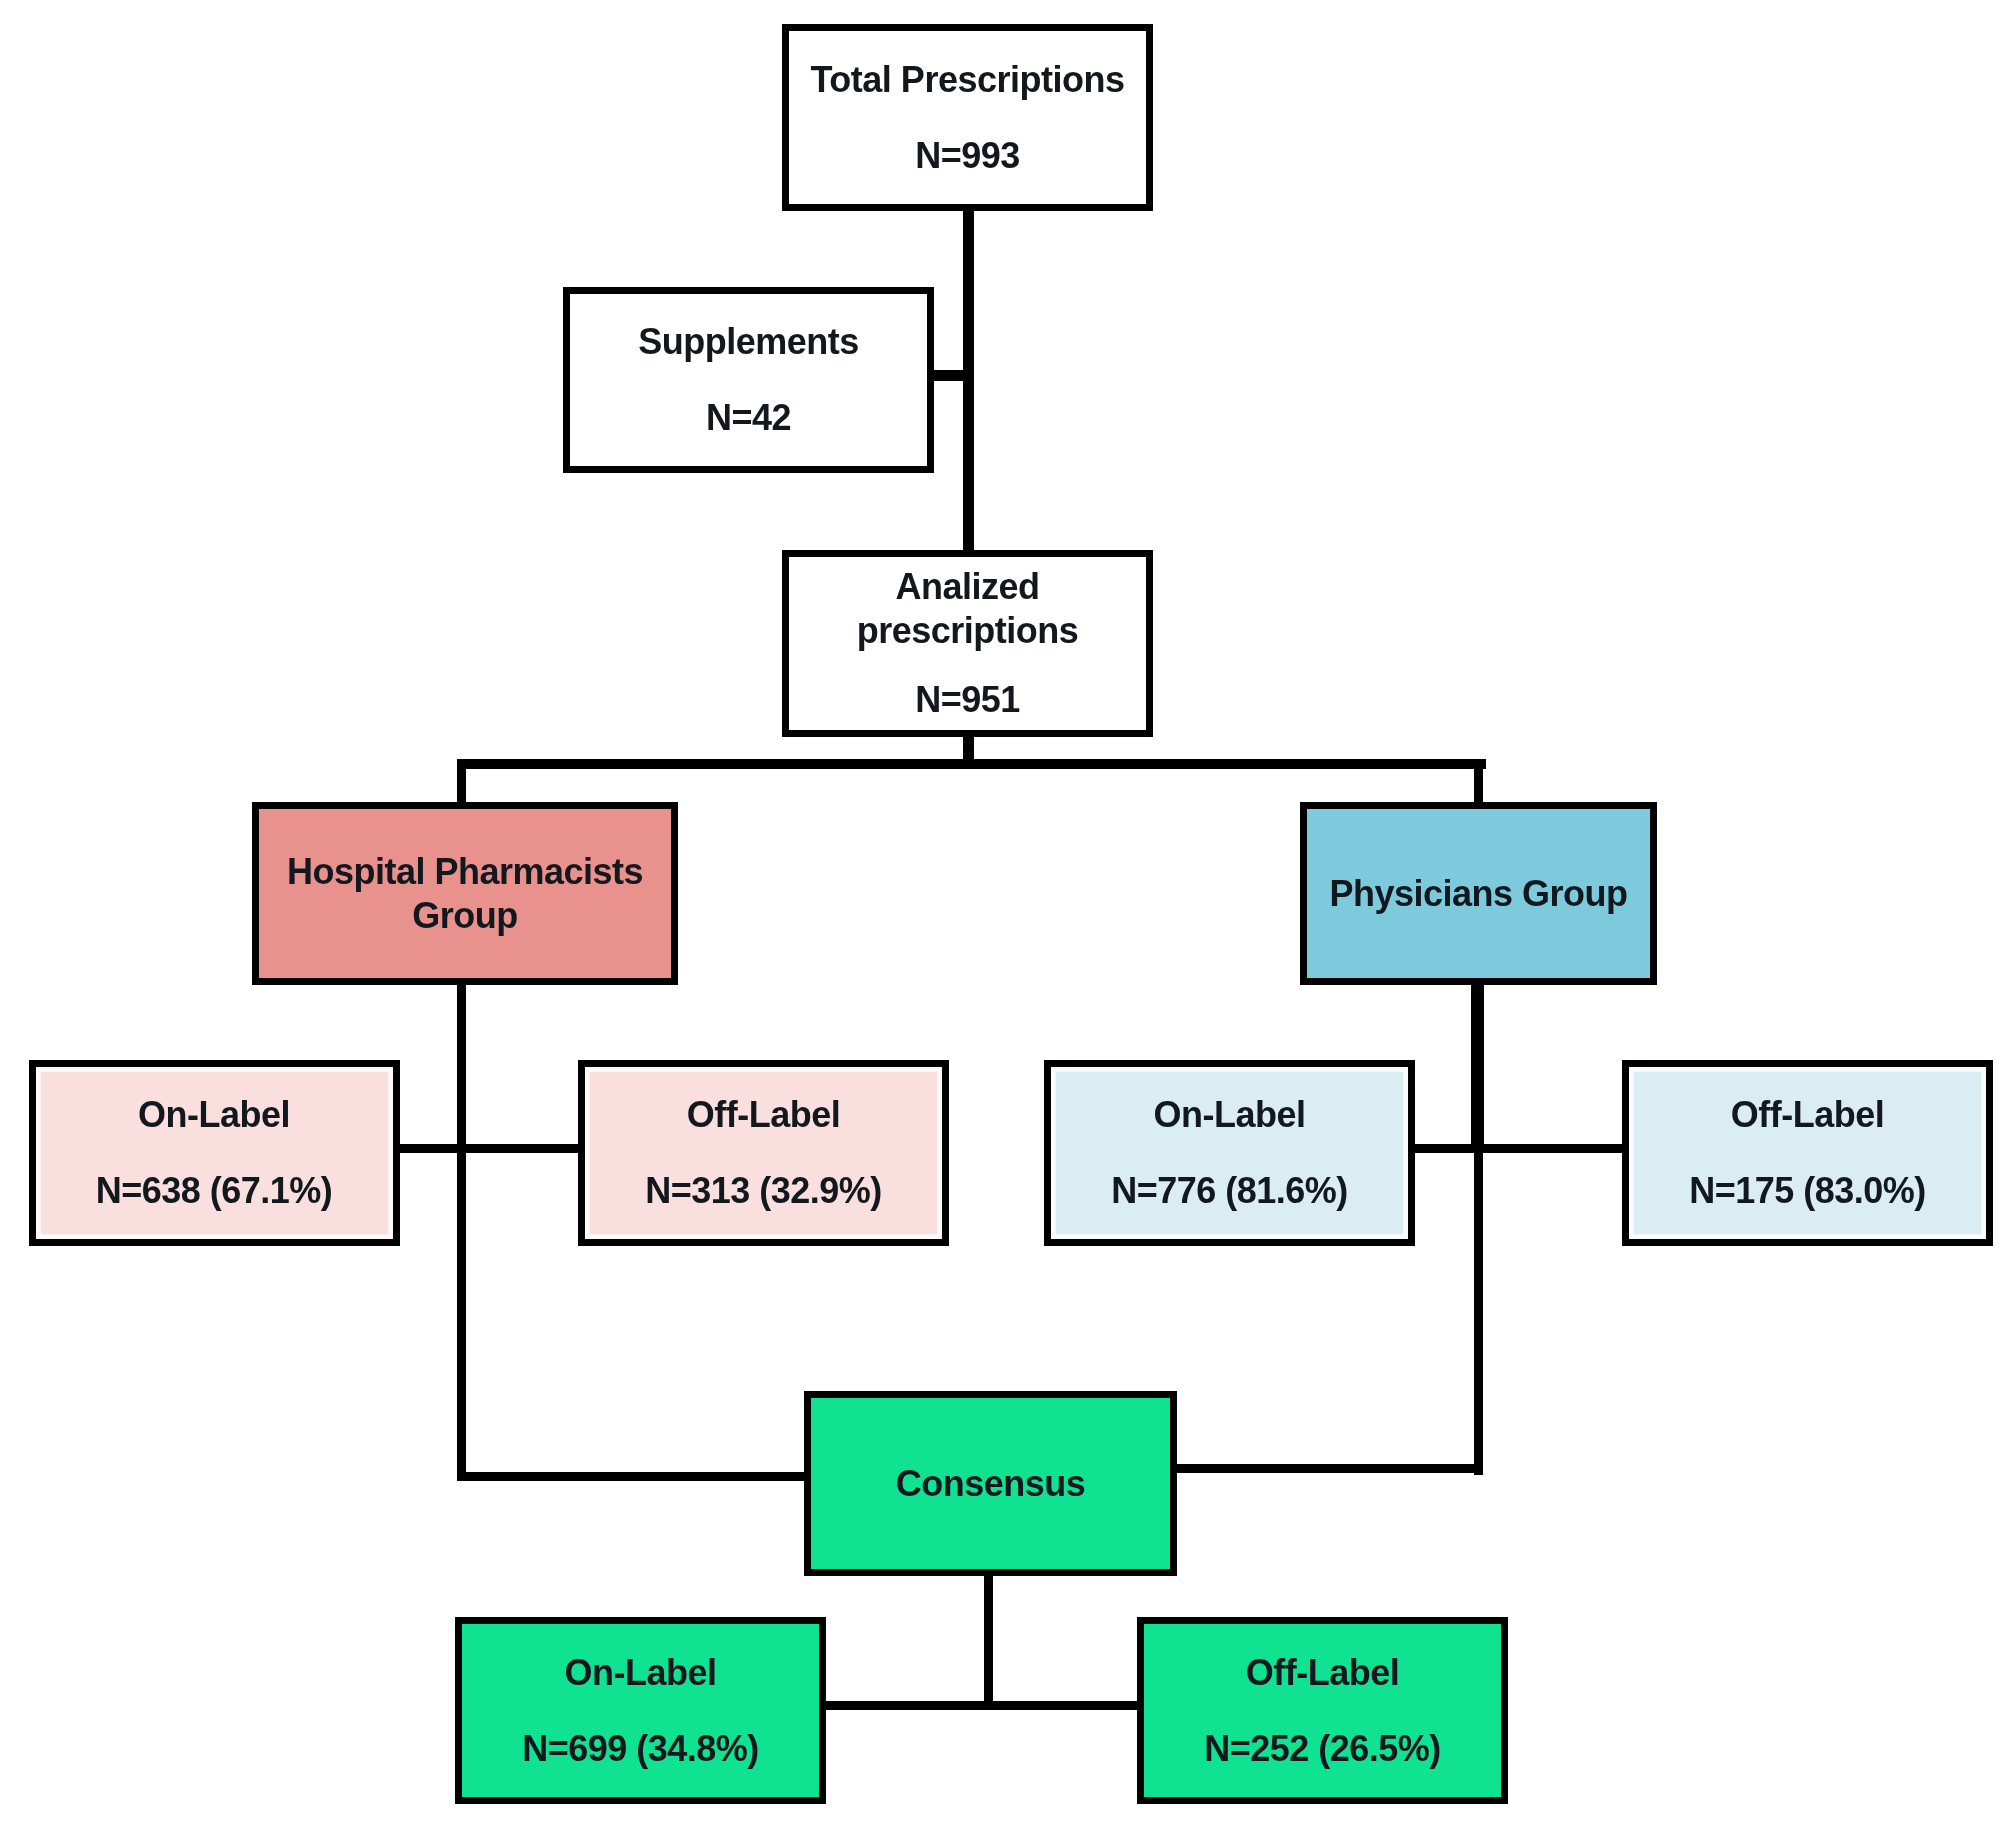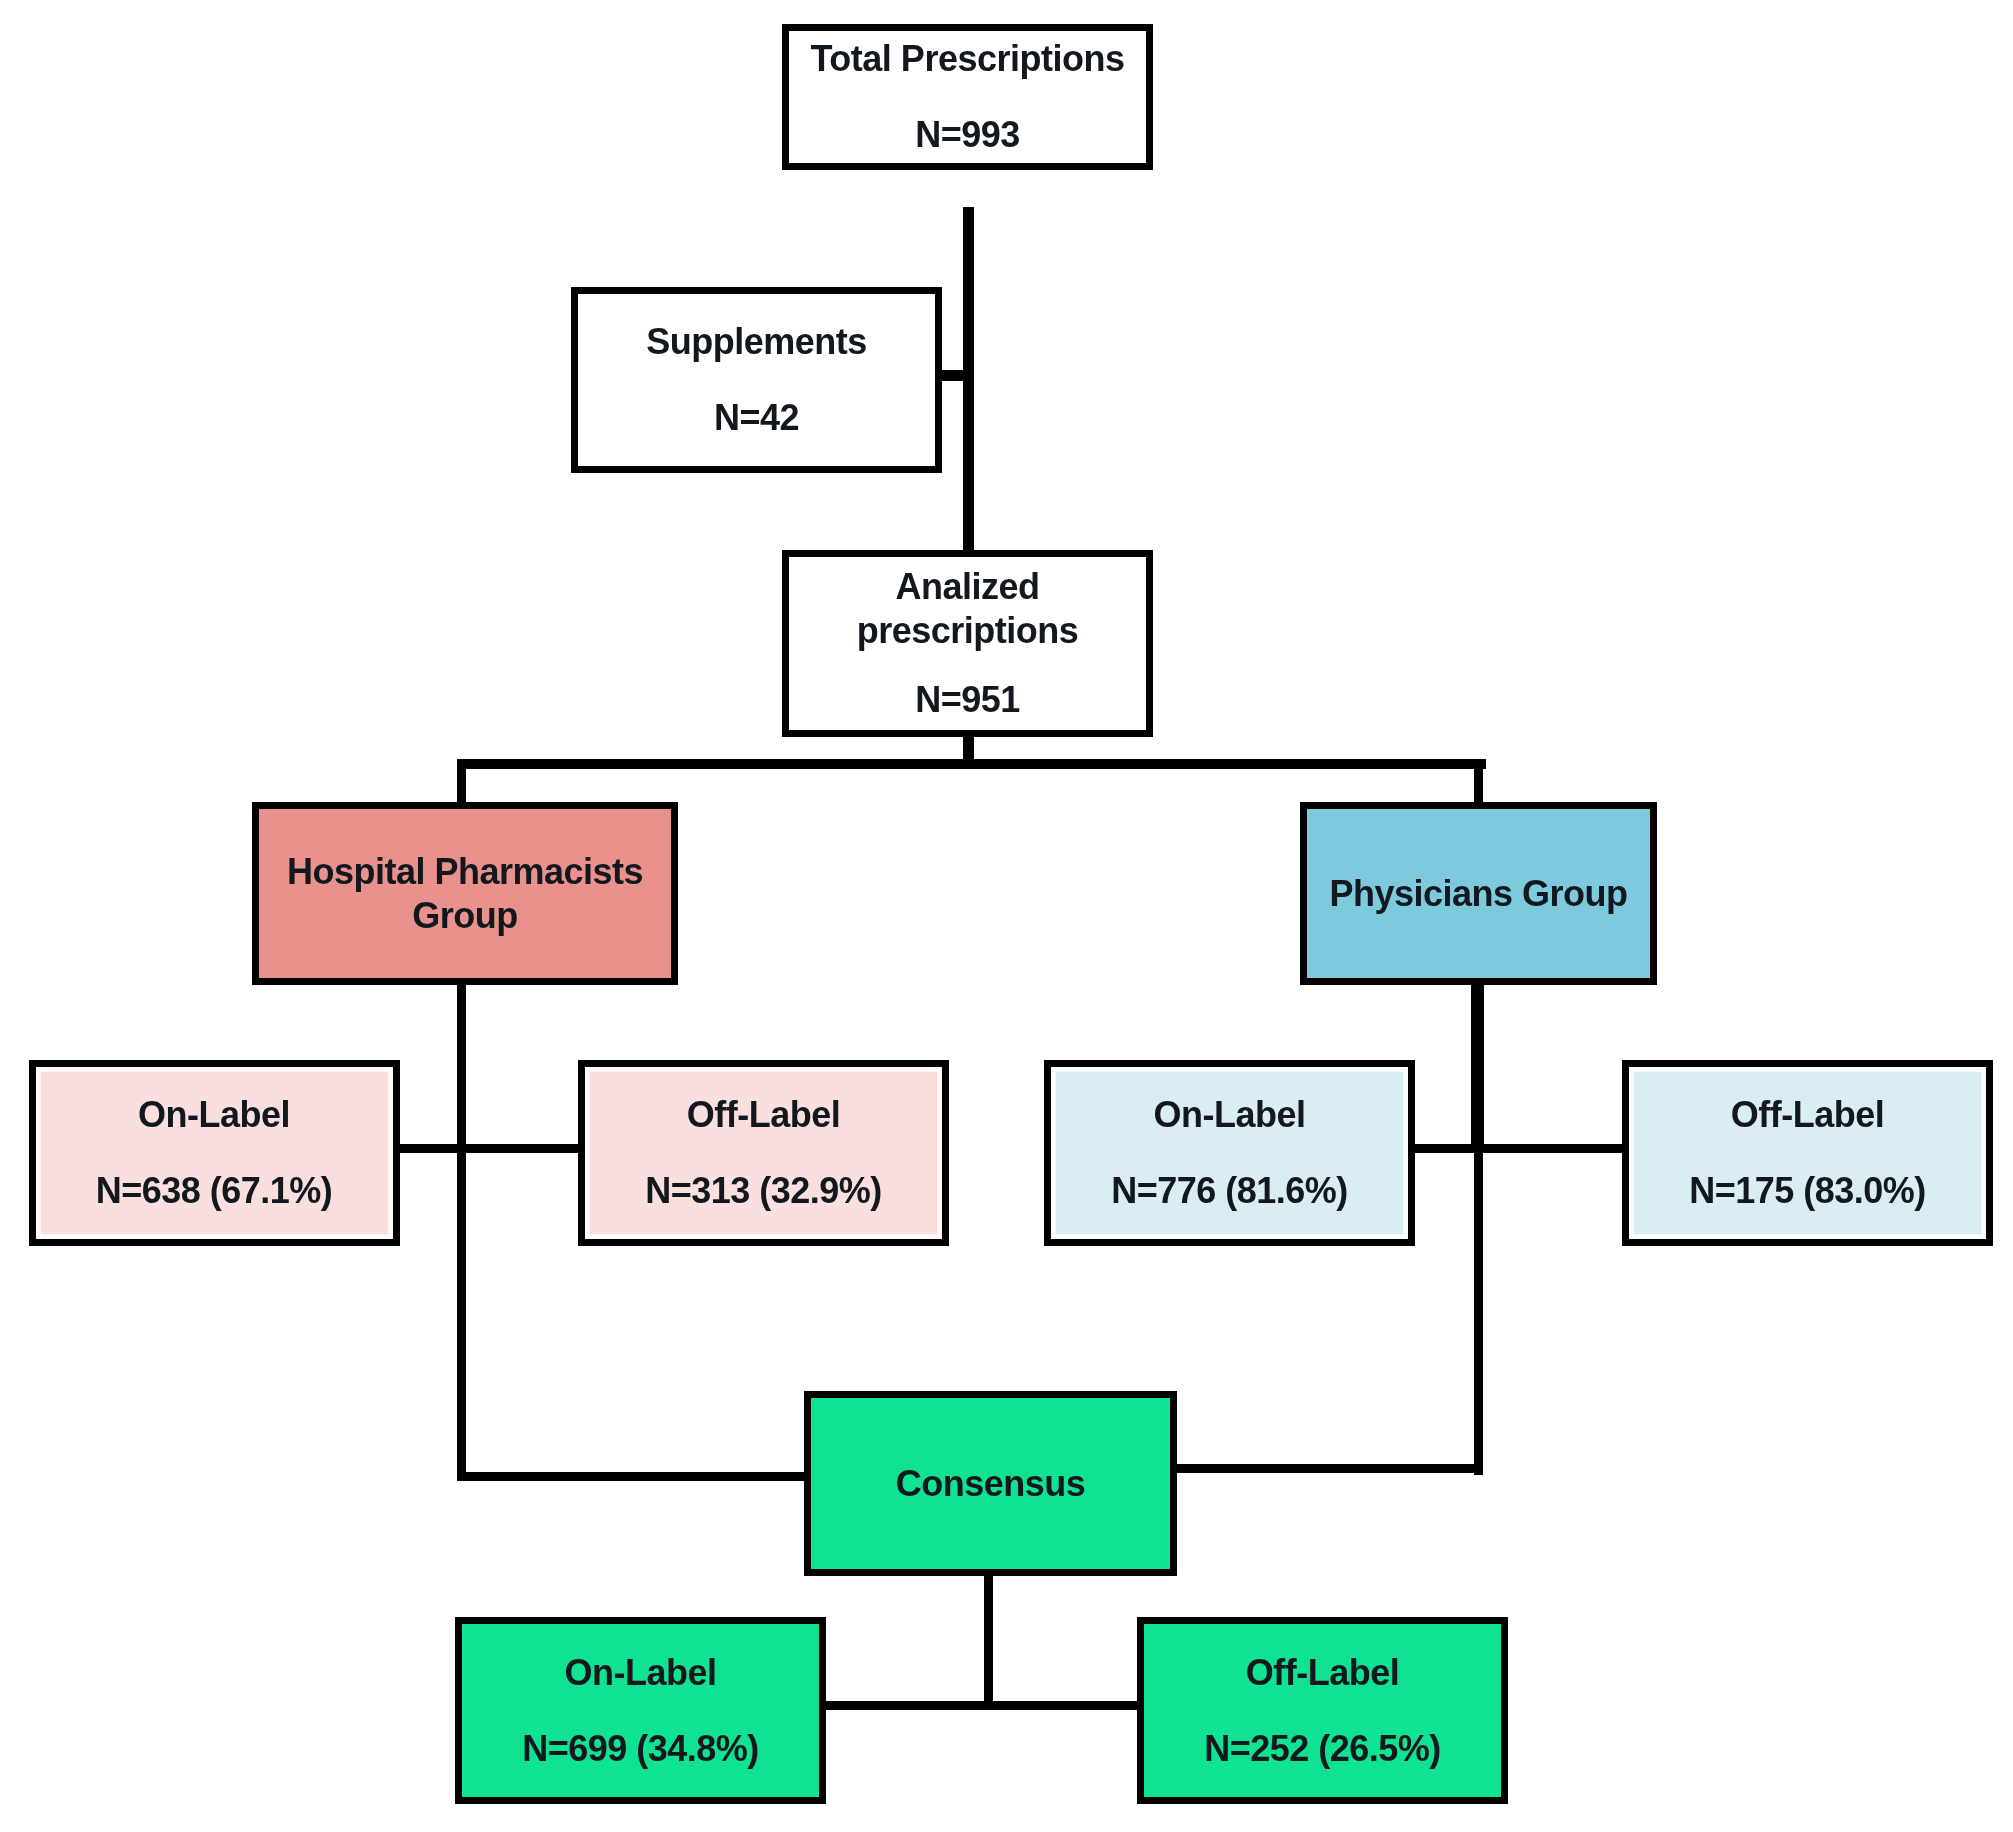--- a/index.html
+++ b/index.html
@@ -70,26 +70,26 @@
   <div class="line" style="left:457px; top:980px; width:8.6px; height:501px;"></div>
   <div class="line" style="left:395px; top:1144px; width:188px; height:8.6px;"></div>
   <div class="line" style="left:1471px; top:980px; width:13.3px; height:173px;"></div>
   <div class="line" style="left:1474px; top:1144px; width:8.6px; height:331px;"></div>
   <div class="line" style="left:1410px; top:1144px; width:216px; height:8.6px;"></div>
   <div class="line" style="left:457px; top:1472px; width:352px; height:8.6px;"></div>
   <div class="line" style="left:1172px; top:1464px; width:311px; height:8.6px;"></div>
   <div class="line" style="left:984px; top:1571px; width:8.6px; height:138px;"></div>
   <div class="line" style="left:821px; top:1701px; width:321px; height:8.6px;"></div>
 
-  <div class="node" style="left:782px; top:24px; width:371px; height:146px;">
+  <div class="node" style="left:782px; top:24px; width:371px; height:187px;">
     <div class="label">Total Prescriptions</div>
     <div class="count">N=993</div>
   </div>
 
-  <div class="node" style="left:563px; top:287px; width:371px; height:186px;margin-left:8px;">
+  <div class="node" style="left:563px; top:287px; width:371px; height:186px;">
     <div class="label">Supplements</div>
     <div class="count">N=42</div>
   </div>
 
   <div class="node compact" style="left:782px; top:550px; width:371px; height:187px;">
     <div class="label">Analized
 prescriptions</div>
     <div class="count">N=951</div>
   </div>
 

